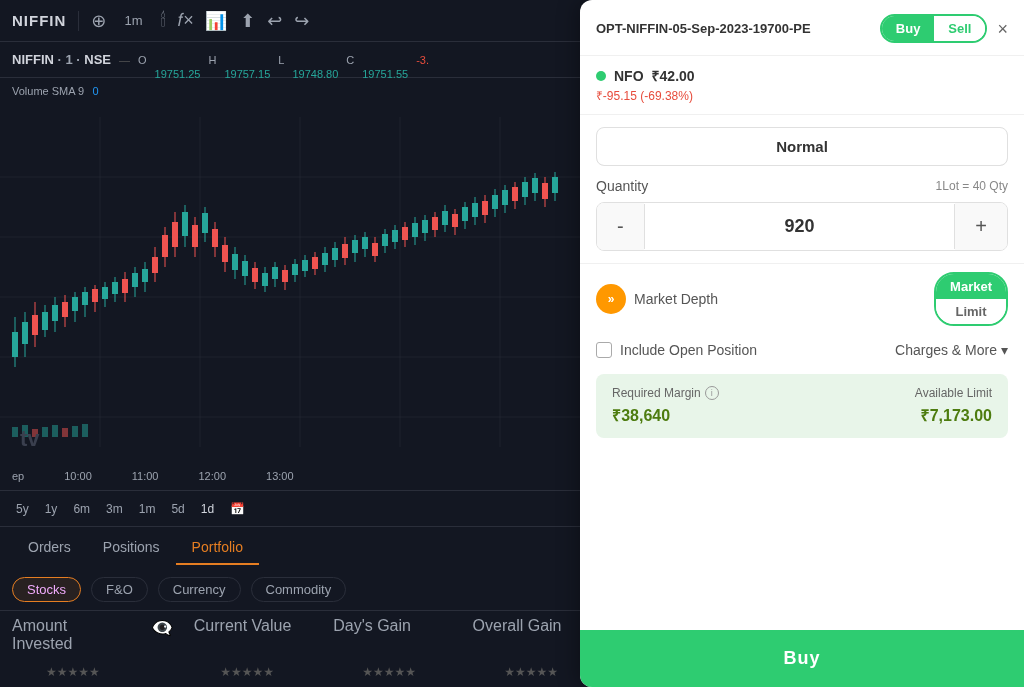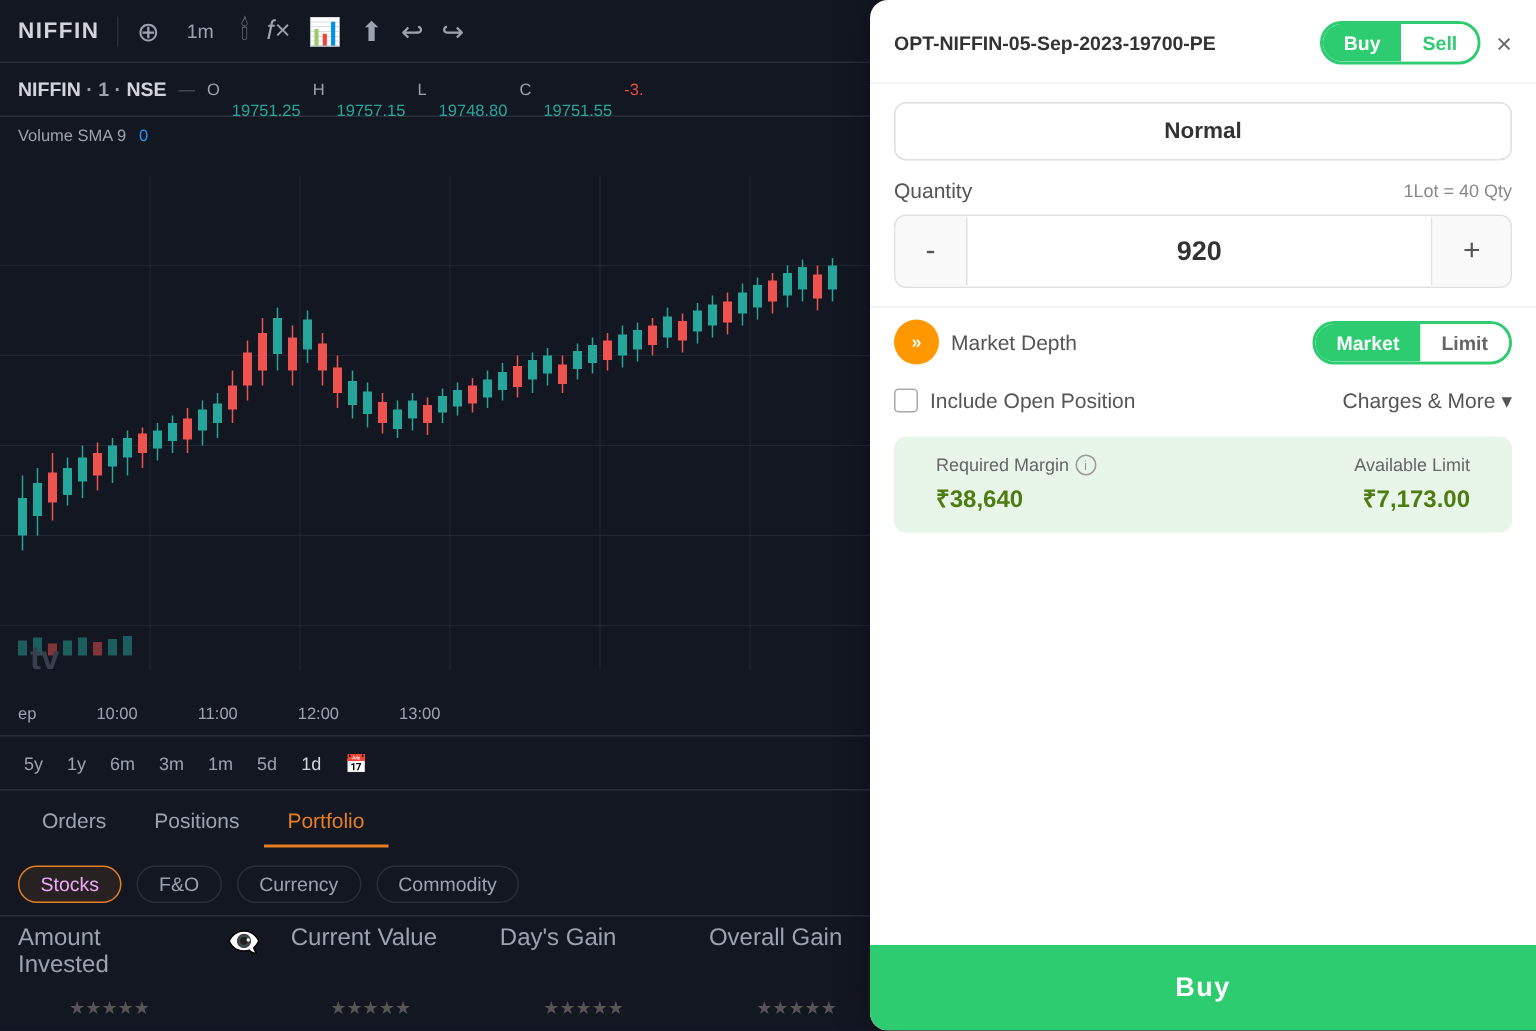--- a/index.html
+++ b/index.html
@@ -390,20 +390,21 @@
     }
     .market-depth-label {
       font-size: 14px;
       color: #555;
     }
     .price-type-toggle {
       display: flex;
       border-radius: 20px;
       border: 2px solid #2ecc71;
       overflow: hidden;
+      flex-direction: column;
     }
     .market-active {
       padding: 5px 14px;
       background: #2ecc71;
       color: white;
       font-size: 13px;
       font-weight: 600;
       cursor: pointer;
       border: none;
     }
@@ -446,21 +447,21 @@
       font-size: 14px;
       color: #555;
       cursor: pointer;
     }
 
     
     .margin-section {
       margin: 8px 16px;
       background: #e8f5e9;
       border-radius: 8px;
-      padding: 12px 28px;
+      padding: 12px 16px;
       display: flex;
       justify-content: space-between;
       align-items: flex-start;
     }
     .margin-item {
       display: flex;
       flex-direction: column;
       gap: 4px;
     }
     .margin-label-row {
@@ -742,20 +743,28 @@
     <span class="instrument-name">OPT-NIFFIN-05-Sep-2023-19700-PE</span>
     <div style="display:flex;align-items:center;gap:10px;">
       <div class="buy-sell-toggle">
         <button class="buy-btn">Buy</button>
         <button class="sell-btn">Sell</button>
       </div>
       <button class="close-btn">×</button>
     </div>
   </div>
 
+  <div class="price-section">
+    <div class="price-row">
+      <div class="green-dot"></div>
+      <span class="exchange-label">NFO</span>
+      <span class="exchange-label">₹42.00</span>
+    </div>
+    <div class="price-change">₹-95.15 (-69.38%)</div>
+  </div>
 
   <div class="order-type-tabs">
     <button class="order-type-tab active">Normal</button>
   </div>
 
   <div class="qty-section">
     <div class="qty-header">
       <span class="qty-label">Quantity</span>
       <span class="lot-info">1Lot = 40 Qty</span>
     </div>

